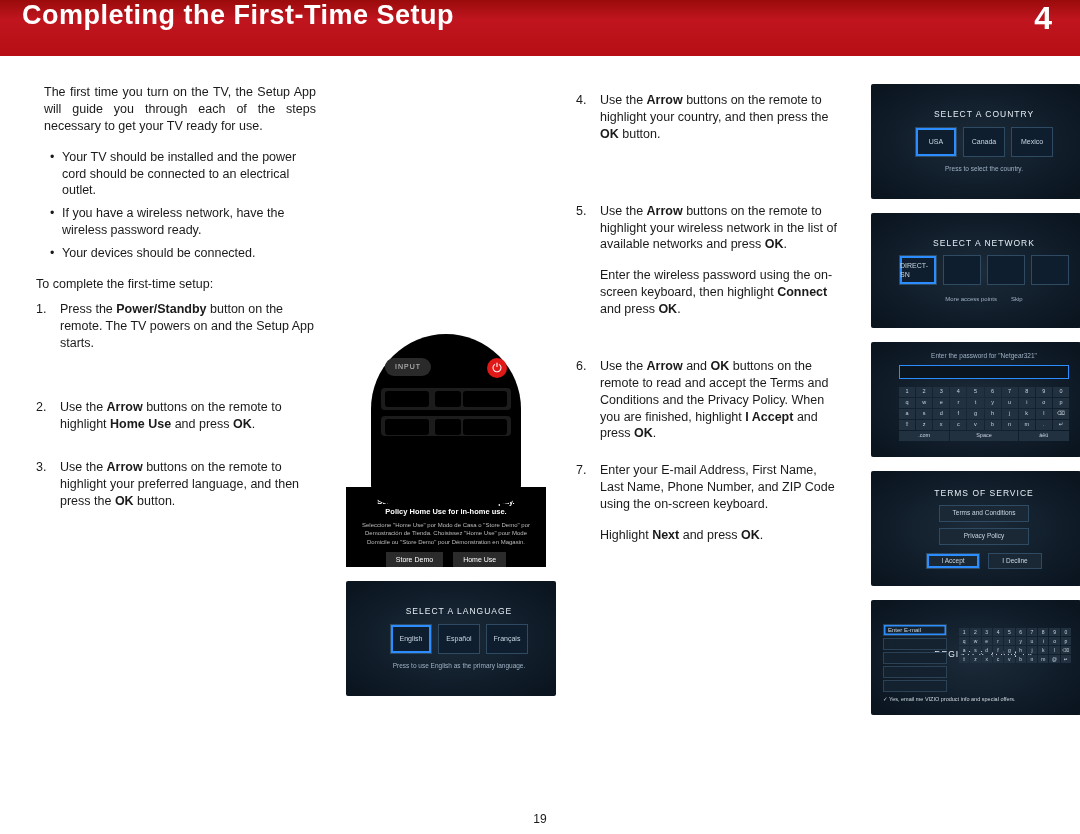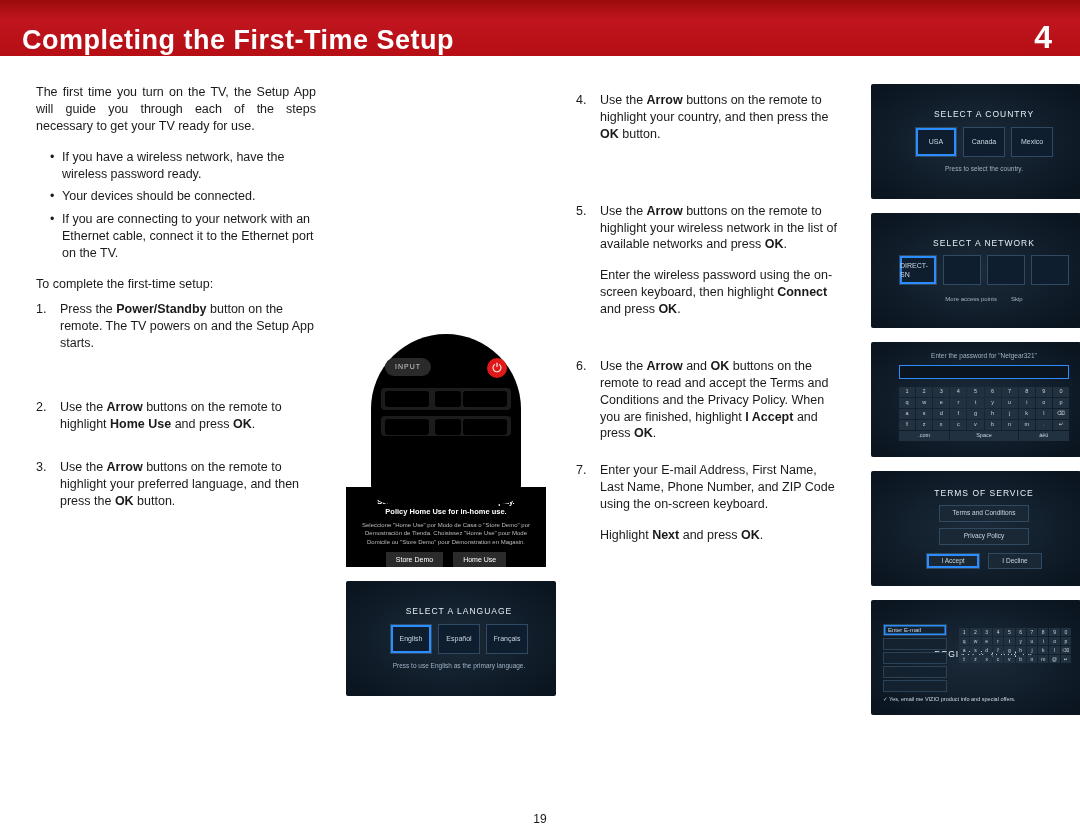--- a/index.html
+++ b/index.html
@@ -7,35 +7,35 @@
   body {
     width:1080px; height:834px;
     font-family: "Century Gothic", "Avant Garde", Futura, Arial, sans-serif;
     color:#1a1a1a;
     background:#fff;
     position:relative;
   }
   .header {
     background: linear-gradient(to bottom, #9a0b0b 0%, #c0151f 35%, #b60e14 100%);
     height:56px;
-    display:flex; justify-content:space-between; align-items:flex-end;
+    display:flex; justify-content:space-between; align-items:flex-start;
     padding:0 28px 0 22px;
     color:#fff;
   }
   .header h1 { margin:0; font-size:27px; font-weight:700; letter-spacing:0.5px; }
   .header .sec { font-size:32px; font-weight:700; }
   .page {
     display:grid;
     grid-template-columns: 280px 200px 265px 225px;
     column-gap:30px;
     padding:28px 36px 0 36px;
     font-size:12.5px;
     line-height:1.35;
   }
-  .intro { text-align:justify; margin-bottom:14px; }
+  .intro { text-align:justify; margin-bottom:14px;margin-left:8px; }
   .before { margin-bottom:8px; }
   ul.bul { margin:4px 0 14px 14px; padding:0; list-style:none; }
   ul.bul li { position:relative; padding-left:12px; margin-bottom:6px; }
   ul.bul li:before { content:"•"; position:absolute; left:0; }
   ol.num { list-style:none; margin:8px 0 0 0; padding:0; }
   ol.num > li { position:relative; padding-left:24px; margin-bottom:20px; }
   ol.num > li .n { position:absolute; left:0; }
   .b { font-weight:700; }
 
   
@@ -138,23 +138,23 @@
 <div class="header">
   <h1>Completing the First-Time Setup</h1>
   <div class="sec">4</div>
 </div>
 
 <div class="page">
 
   <div>
     <div class="intro">The first time you turn on the TV, the Setup App will guide you through each of the steps necessary to get your TV ready for use.</div>
     <ul class="bul">
+      <li>Your TV should be installed and the power cord should be connected to an electrical outlet.</li>
       <li>If you have a wireless network, have the wireless password ready.</li>
       <li>Your devices should be connected.</li>
-      <li>If you are connecting to your network with an Ethernet cable, connect it to the Ethernet port on the TV.</li>
     </ul>
     <div>To complete the first-time setup:</div>
     <ol class="num">
       <li>
         <span class="n">1.</span>
         <span>Press the </span><span class="b">Power/Standby</span><span> button on the remote. The TV powers on and the Setup App starts.</span>
       </li>
       <li style="margin-top:48px;">
         <span class="n">2.</span>
         <span>Use the </span><span class="b">Arrow</span><span> buttons on the remote to highlight </span><span class="b">Home Use</span><span> and press </span><span class="b">OK</span><span>.</span>

